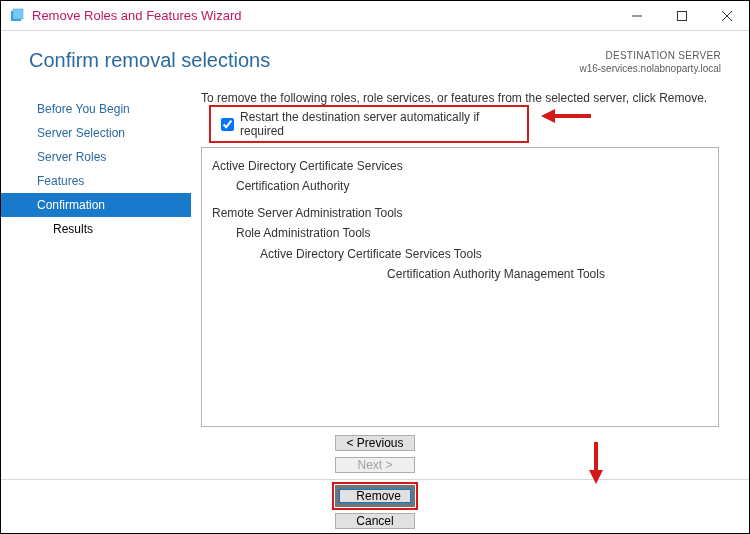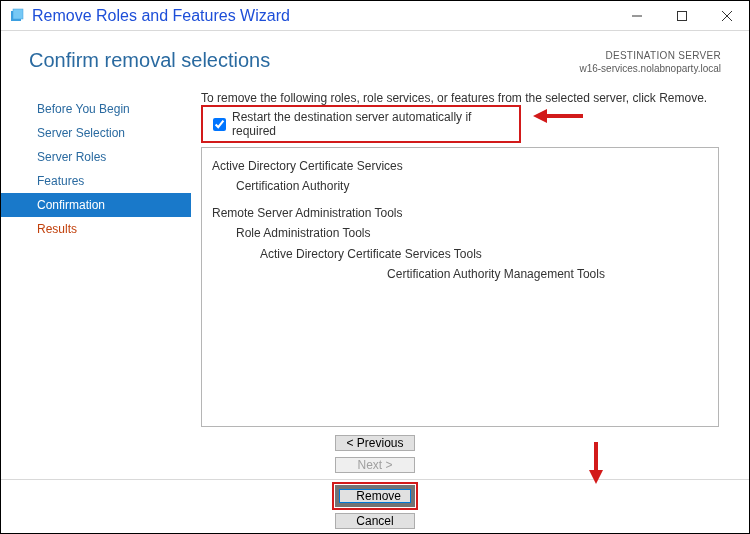--- a/index.html
+++ b/index.html
@@ -19,21 +19,21 @@
     background: #fff;
     border-bottom: 1px solid #d9d9d9;
     display: flex;
     align-items: center;
     padding: 0 0 0 8px;
   }
   .titlebar-icon {
     width: 16px; height: 16px; margin-right: 7px;
     display: inline-block;
   }
-  .titlebar-title { flex: 1; color: #1d4ed8; font-size: 16px; }
+  .titlebar-title { flex: 1; color: #be185d; font-size: 13px; }
   .titlebar-btns { display: flex; height: 100%; }
   .titlebar-btn {
     width: 45px; height: 100%;
     display: flex; align-items: center; justify-content: center;
     color: #333;
   }
   .titlebar-btn svg { width: 10px; height: 10px; }
   .header {
     display: flex;
     padding: 18px 28px 12px 28px;
@@ -65,21 +65,21 @@
     padding: 5px 10px 5px 36px;
     font-size: 12px;
     color: #5a5a5a;
     cursor: default;
   }
   .sidebar-item.link { color: #2a6aa0; cursor: pointer; }
   .sidebar-item.selected {
     background: #1979ca;
     color: #fff;
   }
-  .sidebar-item.disabled { color: #c2410c; }
+  .sidebar-item.disabled { color: #000000; margin-left: 16px; }
   .content {
     flex: 1;
     padding: 4px 30px 0 10px;
     font-size: 12px;
     color: #333;
   }
   .content-instr { }
   .restart-row {
     border: 2px solid #d21a1a;
     padding: 3px 6px;
@@ -180,21 +180,21 @@
     <div class="sidebar-item link">Server Selection</div>
     <div class="sidebar-item link">Server Roles</div>
     <div class="sidebar-item link">Features</div>
     <div class="sidebar-item selected">Confirmation</div>
     <div class="sidebar-item disabled">Results</div>
   </div>
 
   <div class="content">
     <div class="content-instr">To remove the following roles, role services, or features from the selected server, click Remove.</div>
 
-    <div style="position:relative; width:100%;">
+    <div style="position:relative; width:100%;margin-left:8px;">
       <div class="restart-row">
         <input type="checkbox" checked="" style="">
         <span>Restart the destination server automatically if required</span>
       </div>
       <span class="arrow" style="left:332px; top:0px;">
         <svg width="50" height="22" viewBox="0 0 50 22">
           <line x1="50" y1="11" x2="12" y2="11" stroke="#d21a1a" stroke-width="4"></line>
           <polygon points="0,11 14,4 14,18" fill="#d21a1a"></polygon>
         </svg>
       </span>

